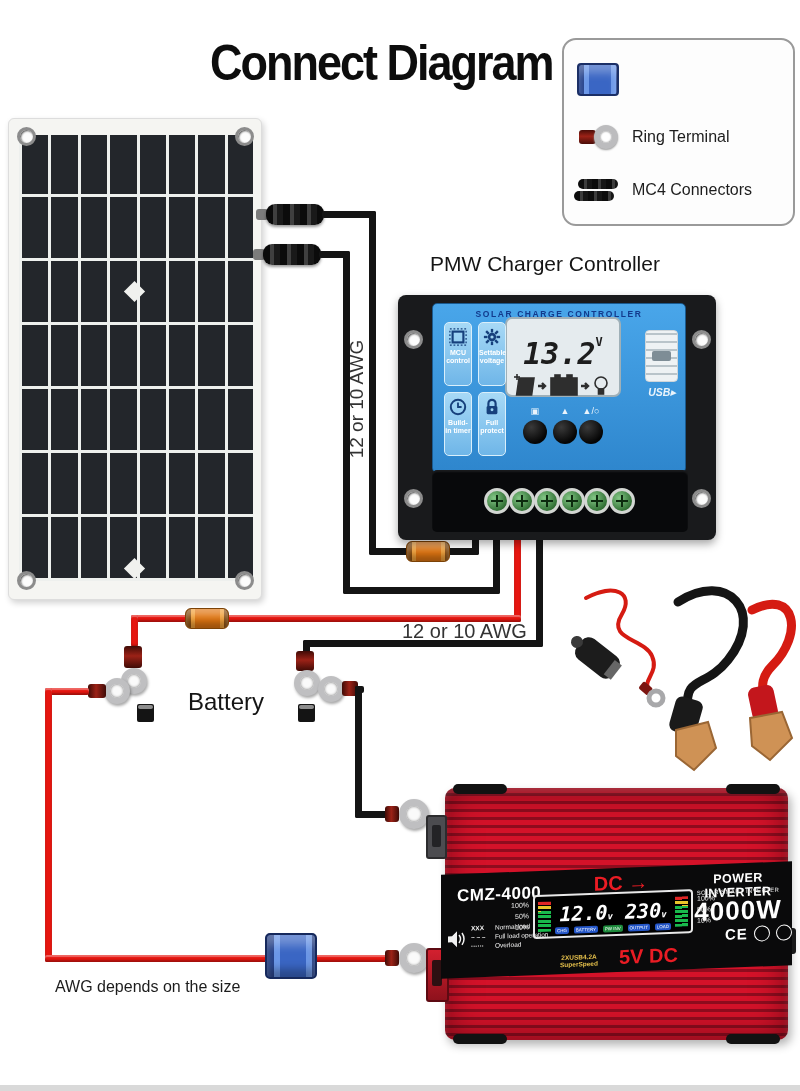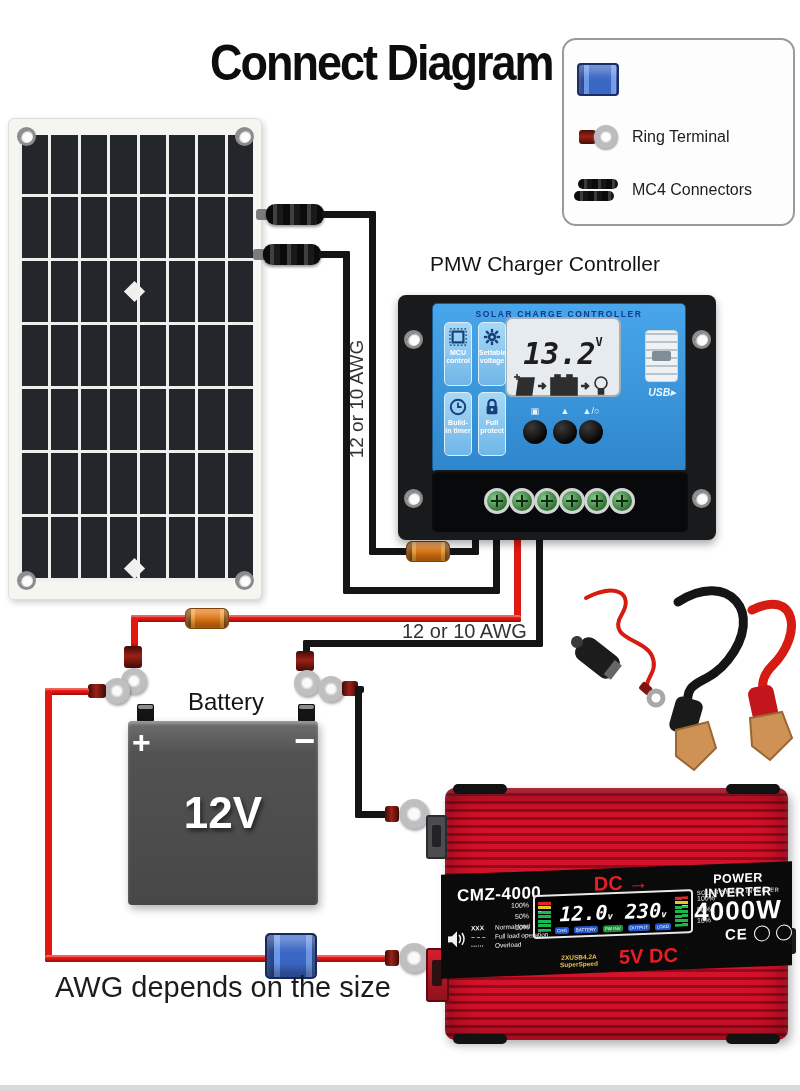--- a/index.html
+++ b/index.html
@@ -155,21 +155,21 @@
   .certs .cc{width:14px;height:14px;border:1.5px solid #fff;border-radius:50%;font-size:8px;line-height:14px;
         text-align:center;color:#fff;}
   .outlet{position:absolute;box-sizing:border-box;border-radius:3px;}
   .outlet.gray{left:-19px;top:27px;width:21px;height:44px;background:#4c4c50;border:2px solid #2c2c2e;}
   .outlet.gray:after{content:"";position:absolute;left:4px;top:8px;width:9px;height:22px;background:#232326;border-radius:2px;}
   .outlet.red{left:-19px;top:160px;width:23px;height:54px;background:linear-gradient(180deg,#d3202f,#8e111c);
         border:2px solid #5d0a12;}
   .outlet.red:after{content:"";position:absolute;left:4px;top:10px;width:10px;height:26px;background:#2c1012;border-radius:2px;}
   .nub{position:absolute;right:-8px;top:140px;width:10px;height:26px;background:#1a1a1a;border-radius:3px;}
 
-  .note{position:absolute;left:55px;top:970px;font-size:29px;line-height:34px;color:#1c1c1c;}
+  .note{position:absolute;left:55px;top:970px;font-size:16px;line-height:34px;color:#1c1c1c;}
   .footer-strip{position:absolute;left:0;bottom:0;width:100%;height:6px;background:#d9d9d9;}
 </style>
 </head>
 <body>
 
 <div class="stage">
 
   <div class="title">Connect Diagram</div>
 
   <div class="legend">
@@ -342,23 +342,20 @@
       <div class="screw" style="left:102px;top:18px;"></div>
       <div class="screw" style="left:127px;top:18px;"></div>
       <div class="screw" style="left:152px;top:18px;"></div>
       <div class="screw" style="left:177px;top:18px;"></div>
     </div>
   </div>
 
   <div class="plain-label" style="left:160px;top:688px;width:132px;text-align:center;font-size:24px;">Battery</div>
   <div class="post" style="left:137px;top:704px;"></div>
   <div class="post" style="left:298px;top:704px;"></div>
-  <div class="bat">
-    <div class="v">12V</div>
-  </div>
   <div class="sign" style="left:132px;top:724px;font-size:32px;">+</div>
   <div class="sign" style="left:294px;top:720px;font-size:36px;">−</div>
 
   <svg class="abs" style="left:556px;top:580px;" width="244" height="195" viewBox="0 0 244 195">
     <path d="M30,18 C60,2 78,14 66,34 C50,60 88,58 96,76 C104,94 84,100 94,112" fill="none" stroke="#d51b12" stroke-width="4" stroke-linecap="round"></path>
     <g transform="rotate(38 36 80)">
       <rect x="16" y="62" width="46" height="26" rx="9" fill="#1c1c1c"></rect>
       <circle cx="13" cy="75" r="6" fill="#3a3a3a"></circle>
       <rect x="54" y="66" width="9" height="18" fill="#666"></rect>
     </g>

